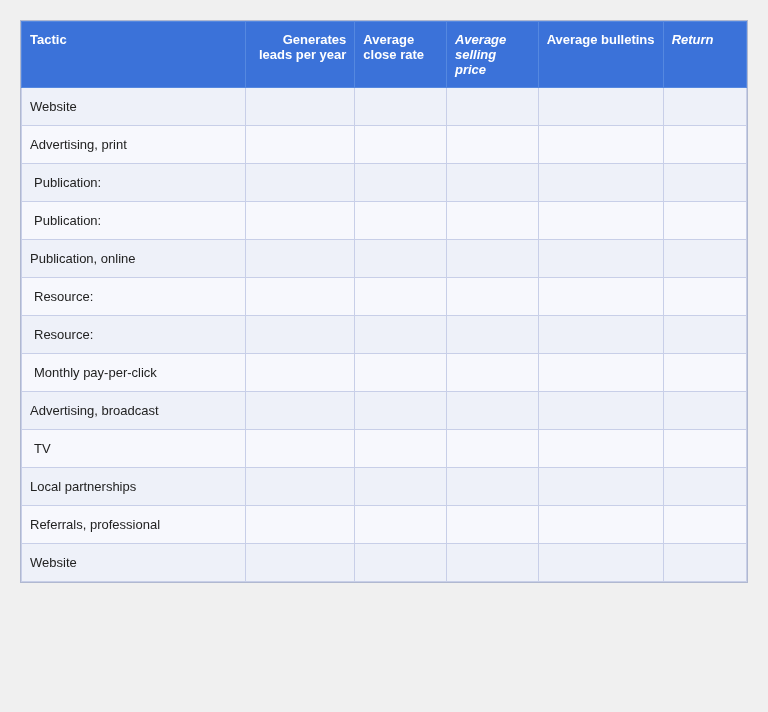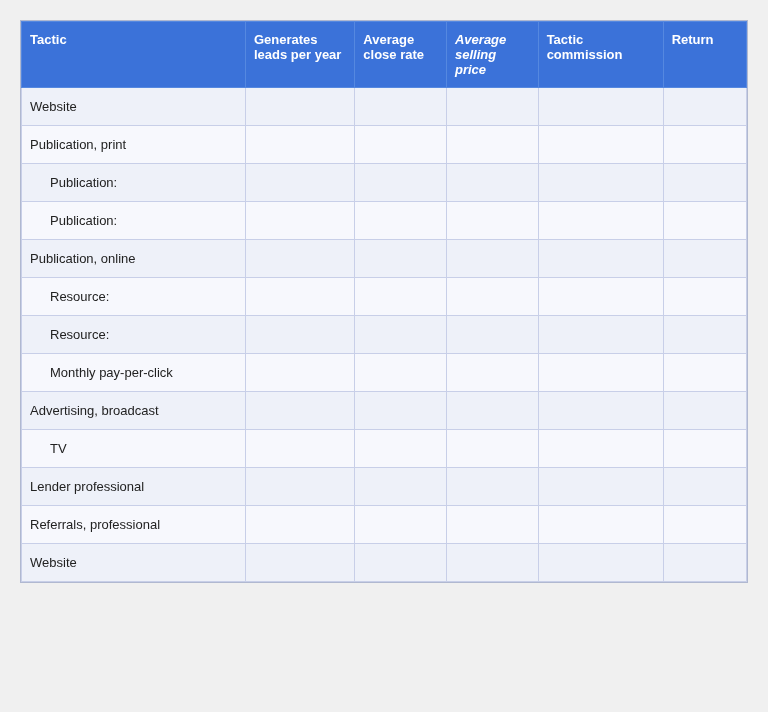--- a/index.html
+++ b/index.html
@@ -54,74 +54,76 @@
 
     tbody td {
       padding: 10px 8px;
       border: 1px solid #c8cfe8;
       color: #222;
       font-size: 13px;
       height: 38px;
     }
 
     .indented {
-      padding-left: 28px;
+      padding-left: 12px;
     }
 
     .col-tactic {
       width: 215px;
     }
 
     .col-leads {
       width: 105px;
+      text-align: right;
     }
 
     .col-close {
       width: 88px;
     }
 
     .col-selling {
       width: 88px;
       font-style: italic;
     }
 
     .col-commission {
       width: 120px;
     }
 
     .col-return {
       width: 80px;
+      font-style: italic;
     }
   </style>
 </head>
 <body>
 
 <div class="table-container">
   <table>
     <thead>
       <tr>
         <th class="col-tactic">Tactic</th>
         <th class="col-leads">Generates leads per year</th>
         <th class="col-close">Average close rate</th>
         <th class="col-selling">Average selling price</th>
-        <th class="col-commission">Tactic commission</th>
+        <th class="col-commission">Average bulletins</th>
         <th class="col-return">Return</th>
       </tr>
     </thead>
     <tbody id="table-body">
     <tr>
           <td>Website</td>
           <td></td>
           <td></td>
           <td></td>
           <td></td>
           <td></td>
         </tr>
         <tr>
-          <td>Publication, print</td>
+          <td>Advertising, print</td>
           <td></td>
           <td></td>
           <td></td>
           <td></td>
           <td></td>
         </tr>
         <tr>
           <td class="indented">Publication:</td>
           <td></td>
           <td></td>
@@ -179,21 +181,21 @@
         </tr>
         <tr>
           <td class="indented">TV</td>
           <td></td>
           <td></td>
           <td></td>
           <td></td>
           <td></td>
         </tr>
         <tr>
-          <td>Lender professional</td>
+          <td>Local partnerships</td>
           <td></td>
           <td></td>
           <td></td>
           <td></td>
           <td></td>
         </tr>
         <tr>
           <td>Referrals, professional</td>
           <td></td>
           <td></td>

